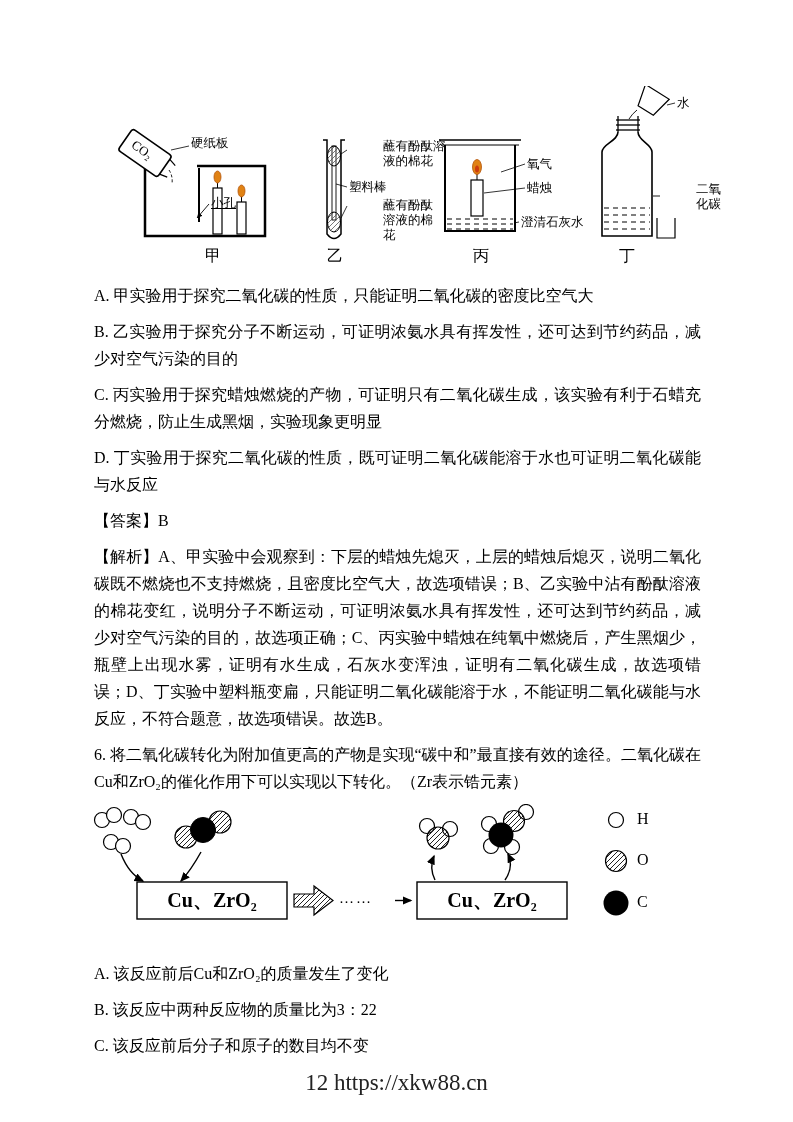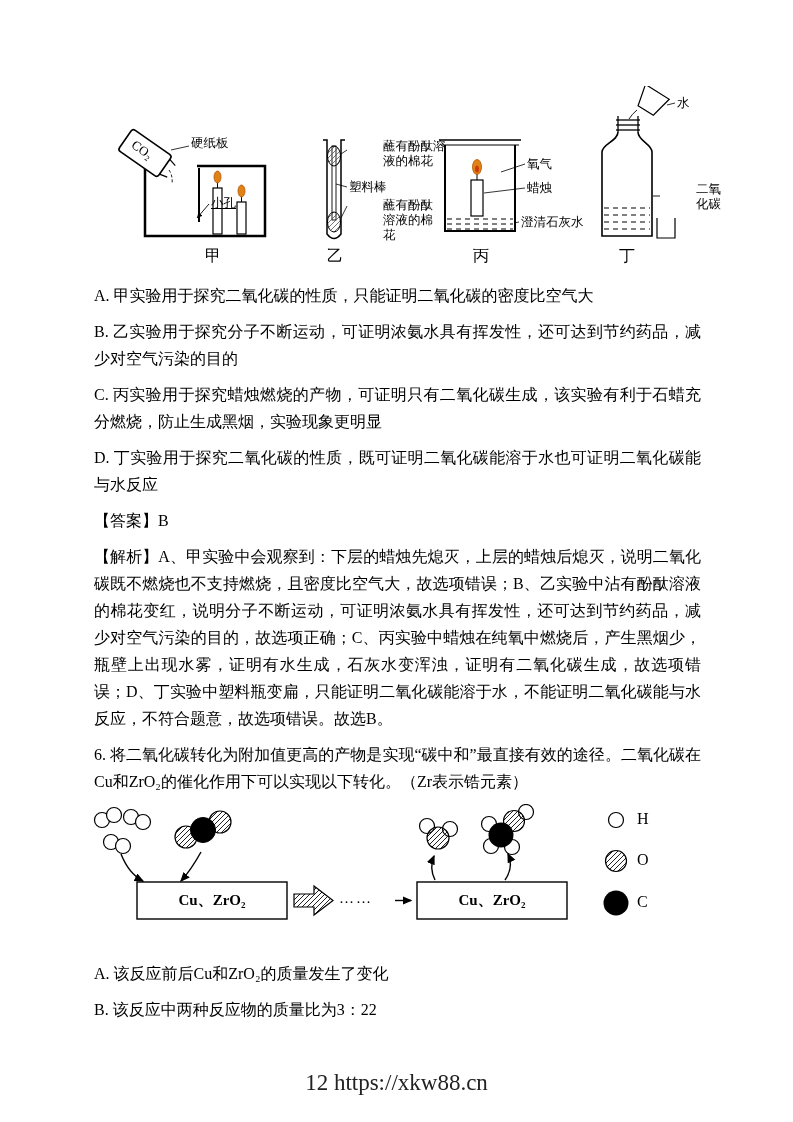--- a/index.html
+++ b/index.html
@@ -22,21 +22,21 @@
     position: absolute; font-size: 12.5px; line-height: 15px;
     white-space: nowrap; color: #000;
   }
   .fig-label.wrap { white-space: normal; margin-left: 34px; }
   .fig-caption { position: absolute; font-size: 16px; }
   
   .q6fig { position: relative; width: 625px; height: 147px; }
   .cat-box-label {
     position: absolute; width: 150px; height: 37px;
     display: flex; align-items: center; justify-content: center;
-    font-size: 15px; font-weight: bold;
+    font-size: 20px; font-weight: bold;
   }
   .ellipsis-label { position: absolute; font-size: 15px; letter-spacing: 2px; }
   .legend-letter { position: absolute; font-size: 16px; }
   
   .footer {
     position: absolute; left: 0; top: 1070px; width: 793px;
     text-align: center; font-size: 23px; color: #222;
   }
 </style>
 </head>
@@ -227,15 +227,16 @@
     <span class="cat-box-label" style="left:52px; top:78px;">Cu、ZrO₂</span>
     <span class="cat-box-label" style="left:332px; top:78px;">Cu、ZrO₂</span>
     <span class="ellipsis-label" style="left:254px; top:86px;">……</span>
     <span class="legend-letter" style="left:552px; top:6px;">H</span>
     <span class="legend-letter" style="left:552px; top:47px;">O</span>
     <span class="legend-letter" style="left:552px; top:89px;">C</span>
   </div>
 
   <p class="line">A. 该反应前后Cu和ZrO₂的质量发生了变化</p>
   <p class="line">B. 该反应中两种反应物的质量比为3：22</p>
+  <p class="line">C. 该反应前后分子和原子的数目均不变</p>
 </div>
 
 <div class="footer">12 https://xkw88.cn</div>
 
 </body></html>

